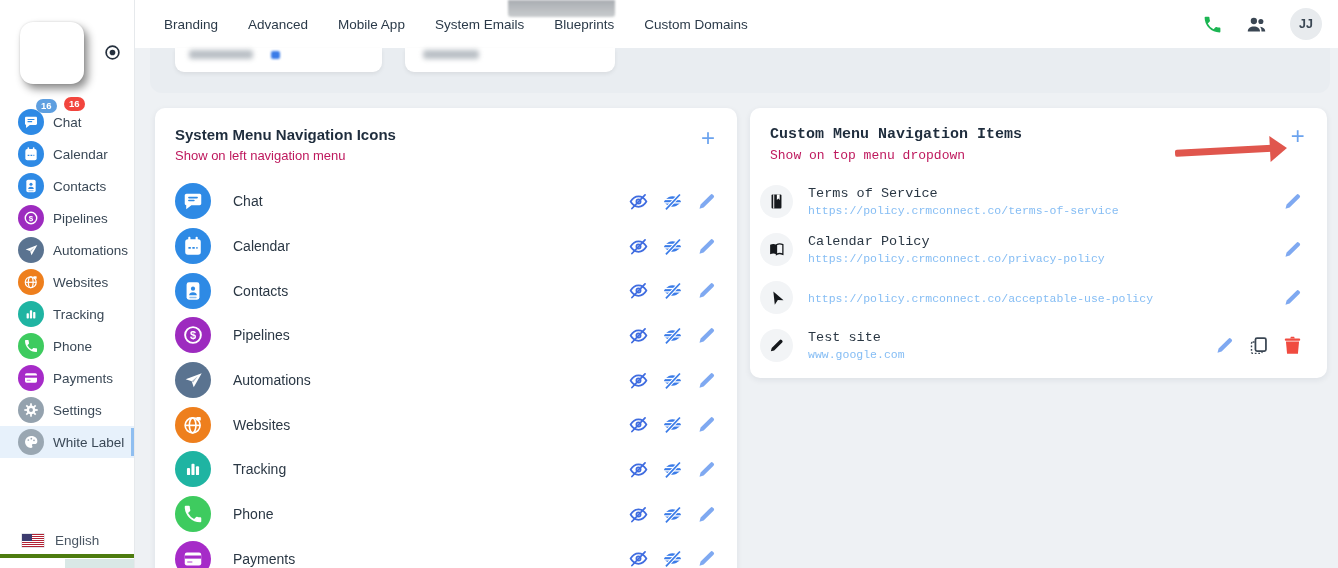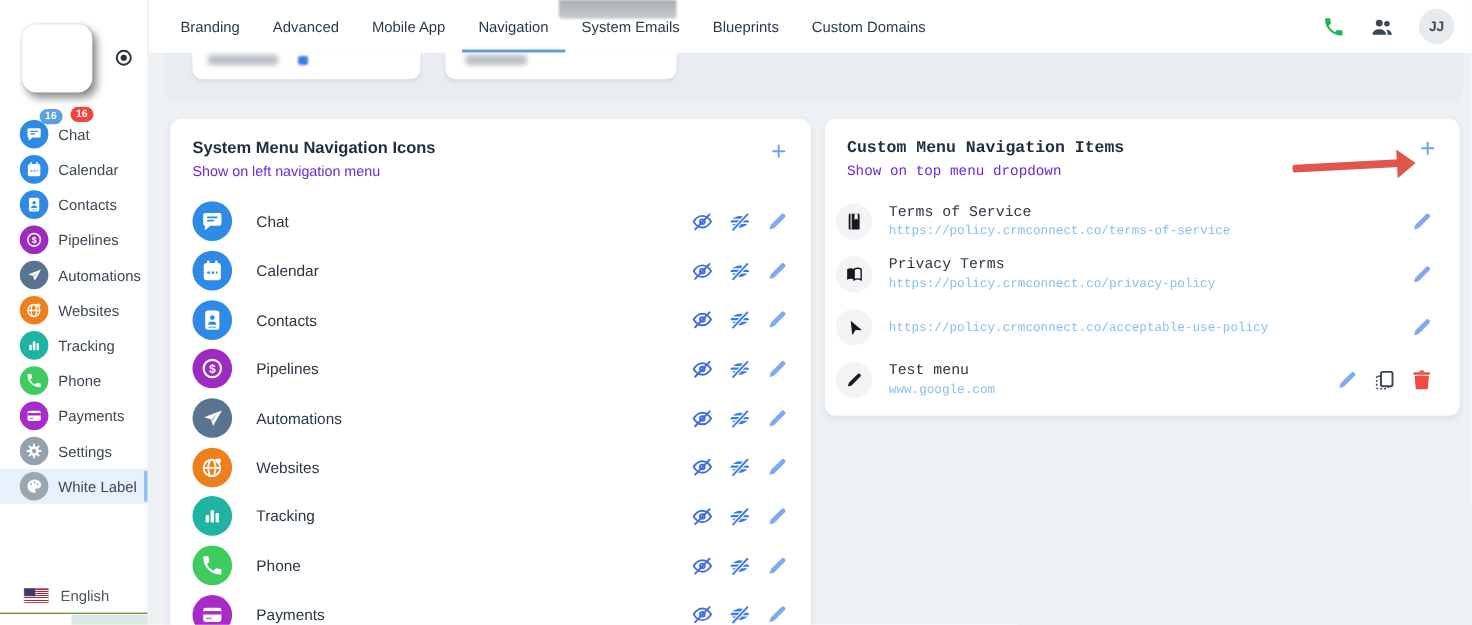--- a/index.html
+++ b/index.html
@@ -26,21 +26,21 @@
   .side-circle { width:26px; height:26px; }
   .side-circle svg { width:16px; height:16px; }
   .side-label { margin-left:9px; font-size:13.5px; color:#3a4856; white-space:nowrap; }
   .iconwrap { position:relative; display:inline-flex; }
   .badge { position:absolute; font-size:9.5px; font-weight:bold; color:#fff;
     padding:1px 5px; border-radius:9px; line-height:12px;margin-left:32px; }
   .badge.b0 { left:-14px; top:-10px; z-index:1; }
   .badge.b1 { left:14px; top:-12px; z-index:2; }
   .lang-row { position:absolute; left:0; right:0; bottom:10px; height:32px;
     display:flex; align-items:center; padding-left:22px; cursor:pointer;
-    border-bottom:1px solid #4d7c0f; }
+    border-bottom:4px solid #4d7c0f; }
   .flag { width:22px; height:13px; position:relative; flex:0 0 auto;
     background:repeating-linear-gradient(#b22234 0 1px,#fff 1px 2px,#b22234 2px 3px,#fff 3px 4px,#b22234 4px 5px,#fff 5px 6px,#b22234 6px 7px,#fff 7px 8px,#b22234 8px 9px,#fff 9px 10px,#b22234 10px 11px,#fff 11px 12px,#b22234 12px 13px);
     box-shadow:0 0 0 0.5px #c9ced3; }
   .flag::before { content:""; position:absolute; left:0; top:0; width:10px; height:7px; background:#3c3b6e; }
   .lang-label { margin-left:11px; font-size:13.5px; color:#4a5663; }
   .side-strip { position:absolute; left:65px; right:0; bottom:0; height:9px; background:#d9e8e6; }
 
   
   .main { position:relative; flex:1; height:568px; background:#eef1f4; }
   .topbar { position:relative; height:48px; background:#fff; display:flex; align-items:stretch; }
@@ -65,21 +65,21 @@
     border-radius:0 0 9px 9px; box-shadow:0 2px 4px rgba(0,0,0,0.07); }
   .prev-card.c1 { left:25px; width:207px; }
   .prev-card.c2 { left:255px; width:210px; }
   .blur-bar { position:absolute; top:2px; height:9px; background:#b9bfc5; filter:blur(2.5px); border-radius:3px; }
   .blur-blue { position:absolute; left:96px; top:3px; width:9px; height:8px; background:#3b7ce8; filter:blur(1px); border-radius:2px; }
 
   .cards { position:absolute; left:20px; right:11px; top:60px; display:flex; gap:13px; align-items:flex-start; }
   .card { background:#fff; border-radius:10px; box-shadow:0 2px 6px rgba(20,40,60,0.08); position:relative; }
   .card-head { position:relative; padding:18px 20px 0 20px; }
   .card-title { font-size:15px; font-weight:bold; color:#1f2d3d; }
-  .card-sub { font-size:13px; color:#6d28d9; margin-top:5px; }
+  .card-sub { font-size:13px; color:#be185d; margin-top:5px; }
   .add-btn { position:absolute; top:20px; right:22px; font-size:24px; font-weight:300;
     color:#6ba3ee; line-height:20px; cursor:pointer; }
 
   .left-card { width:582px; height:560px; }
   .sys-rows { margin-top:16px; padding:0 20px; }
   .sys-row { display:flex; align-items:center; height:44.7px; }
   .sys-circle { width:36px; height:36px; }
   .sys-circle svg { width:22px; height:22px; }
   .sys-label { margin-left:22px; font-size:14px; color:#2a3744; }
   .row-actions { margin-left:auto; display:flex; align-items:center; gap:13px; }
@@ -268,21 +268,20 @@
     </div>
     <div class="side-strip"></div>
   </aside>
 
   <div class="main">
     <header class="topbar">
       <nav class="tabs" id="tabs">
           <div class="tab">Branding</div>
           <div class="tab">Advanced</div>
           <div class="tab">Mobile App</div>
-          <div class="tab active">Navigation</div>
           <div class="tab">System Emails</div>
           <div class="tab">Blueprints</div>
           <div class="tab">Custom Domains</div>
         </nav>
       <div class="redacted"></div>
       <div class="topbar-actions">
         <span class="tb-ic" style="color:#1cb553">
           <svg viewBox="0 0 24 24" fill="currentColor">
               <path d="M6.62 10.79a15.05 15.05 0 0 0 6.59 6.59l2.2-2.2a1 1 0 0 1 1.05-.24 11.36 11.36 0 0 0 3.57.57 1 1 0 0 1 1 1V20a1 1 0 0 1-1 1A17 17 0 0 1 3 4a1 1 0 0 1 1-1h3.5a1 1 0 0 1 1 1 11.36 11.36 0 0 0 .57 3.57 1 1 0 0 1-.24 1.05z"></path>
             </svg>
@@ -649,21 +648,21 @@
                 </span>
               </div>
               <div class="cust-item">
                 <span class="circle cust-circle">
                   <svg viewBox="0 0 24 24">
                     <path d="M12 5.4C9.2 3.6 6 3.7 3 5.2v13.6c3-1.5 6.2-1.6 9 .2V5.4z" fill="currentColor"></path>
                     <path d="M12 5.4c2.8-1.8 6-1.7 9-.2v13.6c-3-1.5-6.2-1.6-9 .2V5.4z" fill="none" stroke="currentColor" stroke-width="1.8"></path>
                   </svg>
                 </span>
                 <div class="cust-text">
-                  <div class="cust-title">Privacy Terms</div>
+                  <div class="cust-title">Calendar Policy</div>
                   <a class="cust-url">https://policy.crmconnect.co/privacy-policy</a>
                 </div>
                 <span class="row-actions">
                   <span class="act pencil">
                     <svg viewBox="0 0 24 24" fill="currentColor">
                       <path d="M4 20.2l1.25-4.7L16.6 4.15a1.9 1.9 0 0 1 2.7 0l.75.75a1.9 1.9 0 0 1 0 2.7L8.7 18.95 4 20.2z"></path>
                     </svg>
                   </span>
                 </span>
               </div>
@@ -684,21 +683,21 @@
                   </span>
                 </span>
               </div>
               <div class="cust-item">
                 <span class="circle cust-circle">
                   <svg viewBox="0 0 24 24" fill="currentColor">
                     <path d="M4 20.2l1.25-4.7L16.6 4.15a1.9 1.9 0 0 1 2.7 0l.75.75a1.9 1.9 0 0 1 0 2.7L8.7 18.95 4 20.2z"></path>
                   </svg>
                 </span>
                 <div class="cust-text">
-                  <div class="cust-title">Test menu</div>
+                  <div class="cust-title">Test site</div>
                   <a class="cust-url">www.google.com</a>
                 </div>
                 <span class="row-actions">
                   <span class="act pencil">
                     <svg viewBox="0 0 24 24" fill="currentColor">
                       <path d="M4 20.2l1.25-4.7L16.6 4.15a1.9 1.9 0 0 1 2.7 0l.75.75a1.9 1.9 0 0 1 0 2.7L8.7 18.95 4 20.2z"></path>
                     </svg>
                   </span>
                   <span class="act copy">
                     <svg viewBox="0 0 24 24" fill="none">

